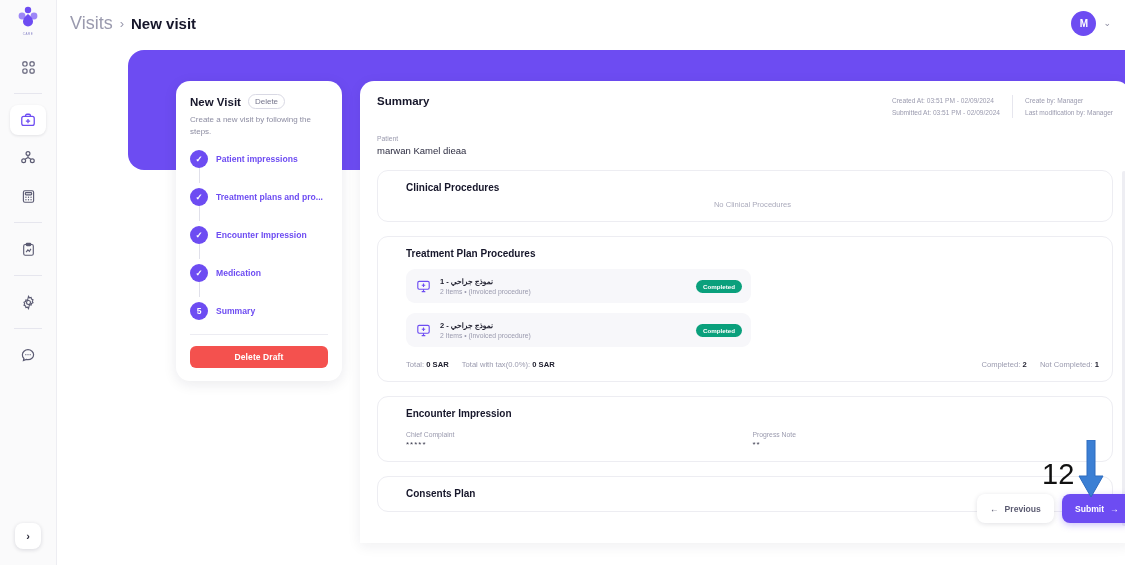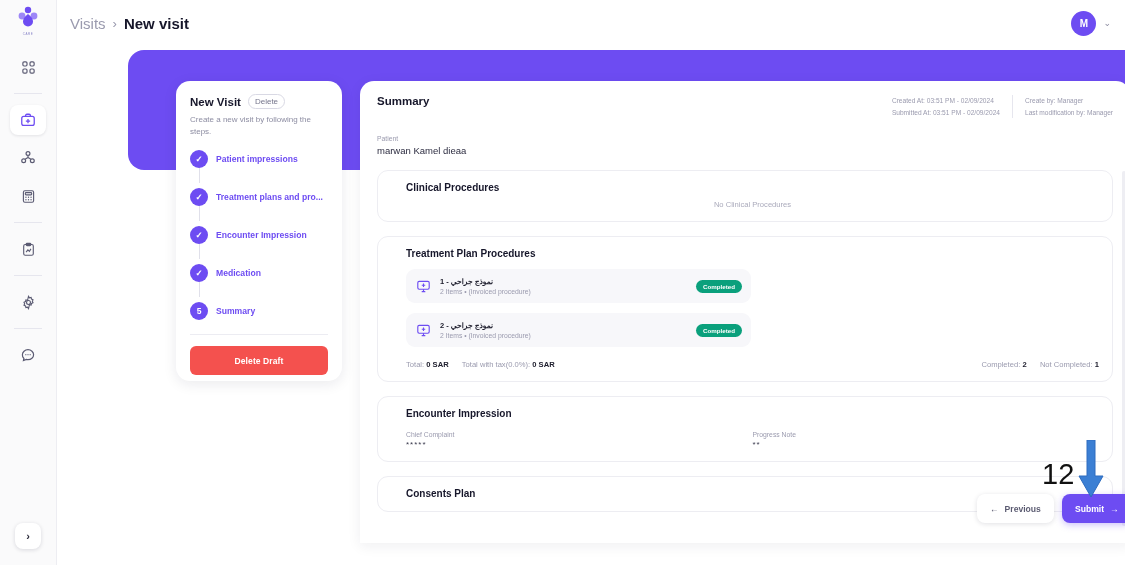--- a/index.html
+++ b/index.html
@@ -47,21 +47,21 @@
     color:#2b2b3a; font-size: 11px; font-weight: 700;
   }
 
   
   .main { flex: 1; position: relative; height: 565px; }
 
   .topbar {
     height: 46px; display:flex; align-items:center;
     padding: 0 14px 0 13px;
   }
-  .crumb { font-size: 15px; color:#9a9aae; font-weight: 400; }
+  .crumb { font-size: 18px; color:#9a9aae; font-weight: 400; }
   .crumb-sep { font-size: 13px; color:#9a9aae; margin: 0 7px; }
   .crumb-cur { font-size: 15px; color:#16162a; font-weight: 700; }
   .topbar-right { margin-left:auto; display:flex; align-items:center; gap:7px; }
   .avatar {
     width: 25px; height:25px; border-radius:50%; background:#6d4cf2;
     color:#fff; font-size:10px; font-weight:700;
     display:flex; align-items:center; justify-content:center;
   }
   .chev { color:#8b8ba0; font-size: 9px; }
 
@@ -95,21 +95,21 @@
     display:flex; align-items:center; justify-content:center;
     font-size:8.5px; font-weight:700; flex:none; z-index:2;
   }
   .step-line {
     position:absolute; left:8.5px; width:1px; background:#e0e0ea;
     z-index:1;
   }
   .step-label { font-size:8.6px; font-weight:700; color:#6d4cf2; white-space:nowrap;}
   .sc-div { height:1px; background:#ececf2; margin: 13px 0 11px 0; }
   .del-btn {
-    height:29px; background:#f4514e; color:#fff; border-radius:6px;
+    height:22px; background:#f4514e; color:#fff; border-radius:6px;
     display:flex; align-items:center; justify-content:center;
     font-size:8.5px; font-weight:700; letter-spacing:.1px;
   }
 
   
   .panel {
     position:absolute; left:303px; top:81px; width:770px; height:462px;
     background:#fff; border-radius: 14px 14px 0 0;
     box-shadow: 0 3px 14px rgba(25,25,60,.07);
     padding: 14px 17px 0 17px;

